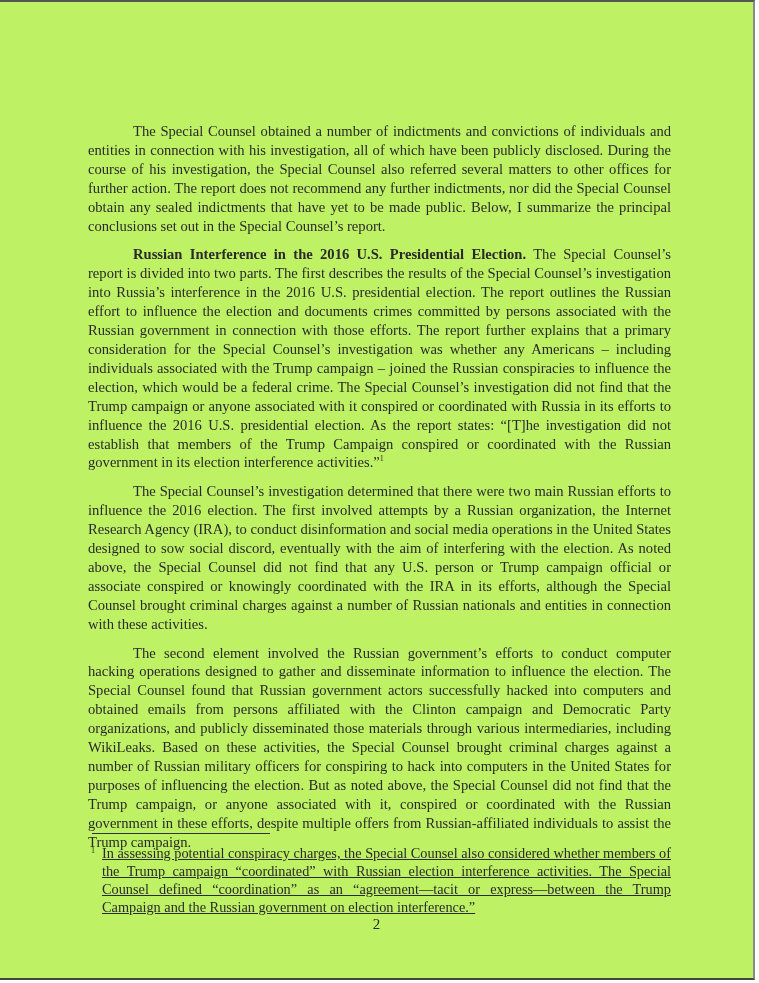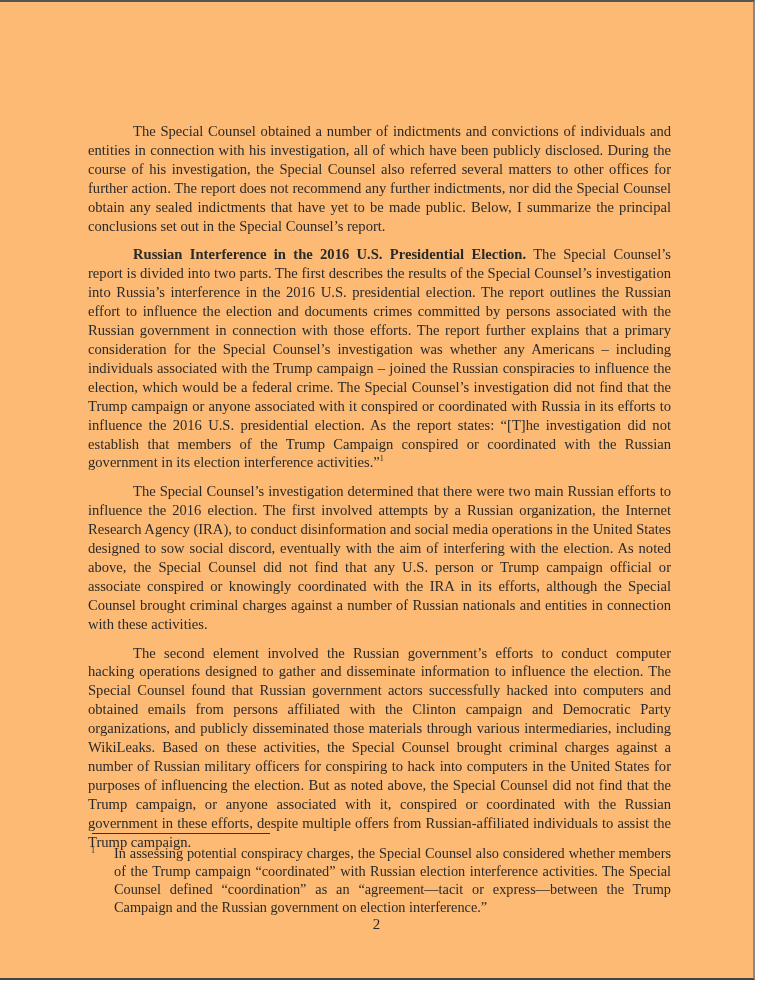--- a/index.html
+++ b/index.html
@@ -8,21 +8,21 @@
     background: #ffffff;
     font-family: "Liberation Serif", "DejaVu Serif", serif;
     color: #2a2a2a;
   }
   .page {
     position: relative;
     width: 755px; height: 980px;
     border-top: 2px solid #555;
     border-right: 2px solid #888;
     border-bottom: 2px solid #444;
-    background: #fdba74;
+    background: #bef264;
     box-sizing: border-box;
   }
   .body-text {
     position: absolute;
     left: 88px; top: 120px;
     width: 583px;
     font-size: 14.6px;
     line-height: 18.9px;
     text-align: justify;
   }
@@ -45,21 +45,21 @@
     left: 88px; top: 842px;
     width: 583px;
     font-size: 14.3px;
     line-height: 18px;
     text-align: justify;
   }
   .footnote .fn-num {
     position: absolute; left: 3px; top: -2px;
     font-size: 8px;
   }
-  .footnote .fn-text { margin-left: 26px; }
+  .footnote .fn-text { margin-left: 14px; text-decoration: underline; }
   .page-number {
     position: absolute;
     left: 0; right: 0; top: 914px;
     text-align: center;
     font-size: 15px;
   }
 </style>
 </head>
 <body>
 

